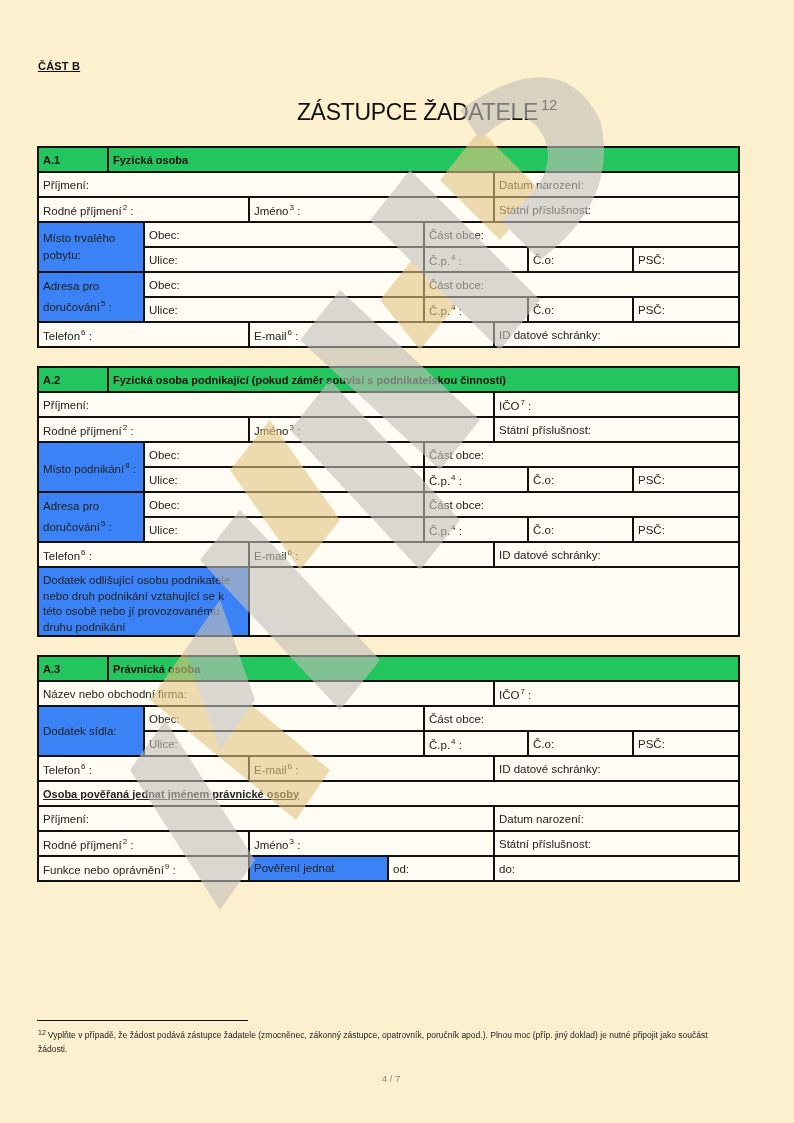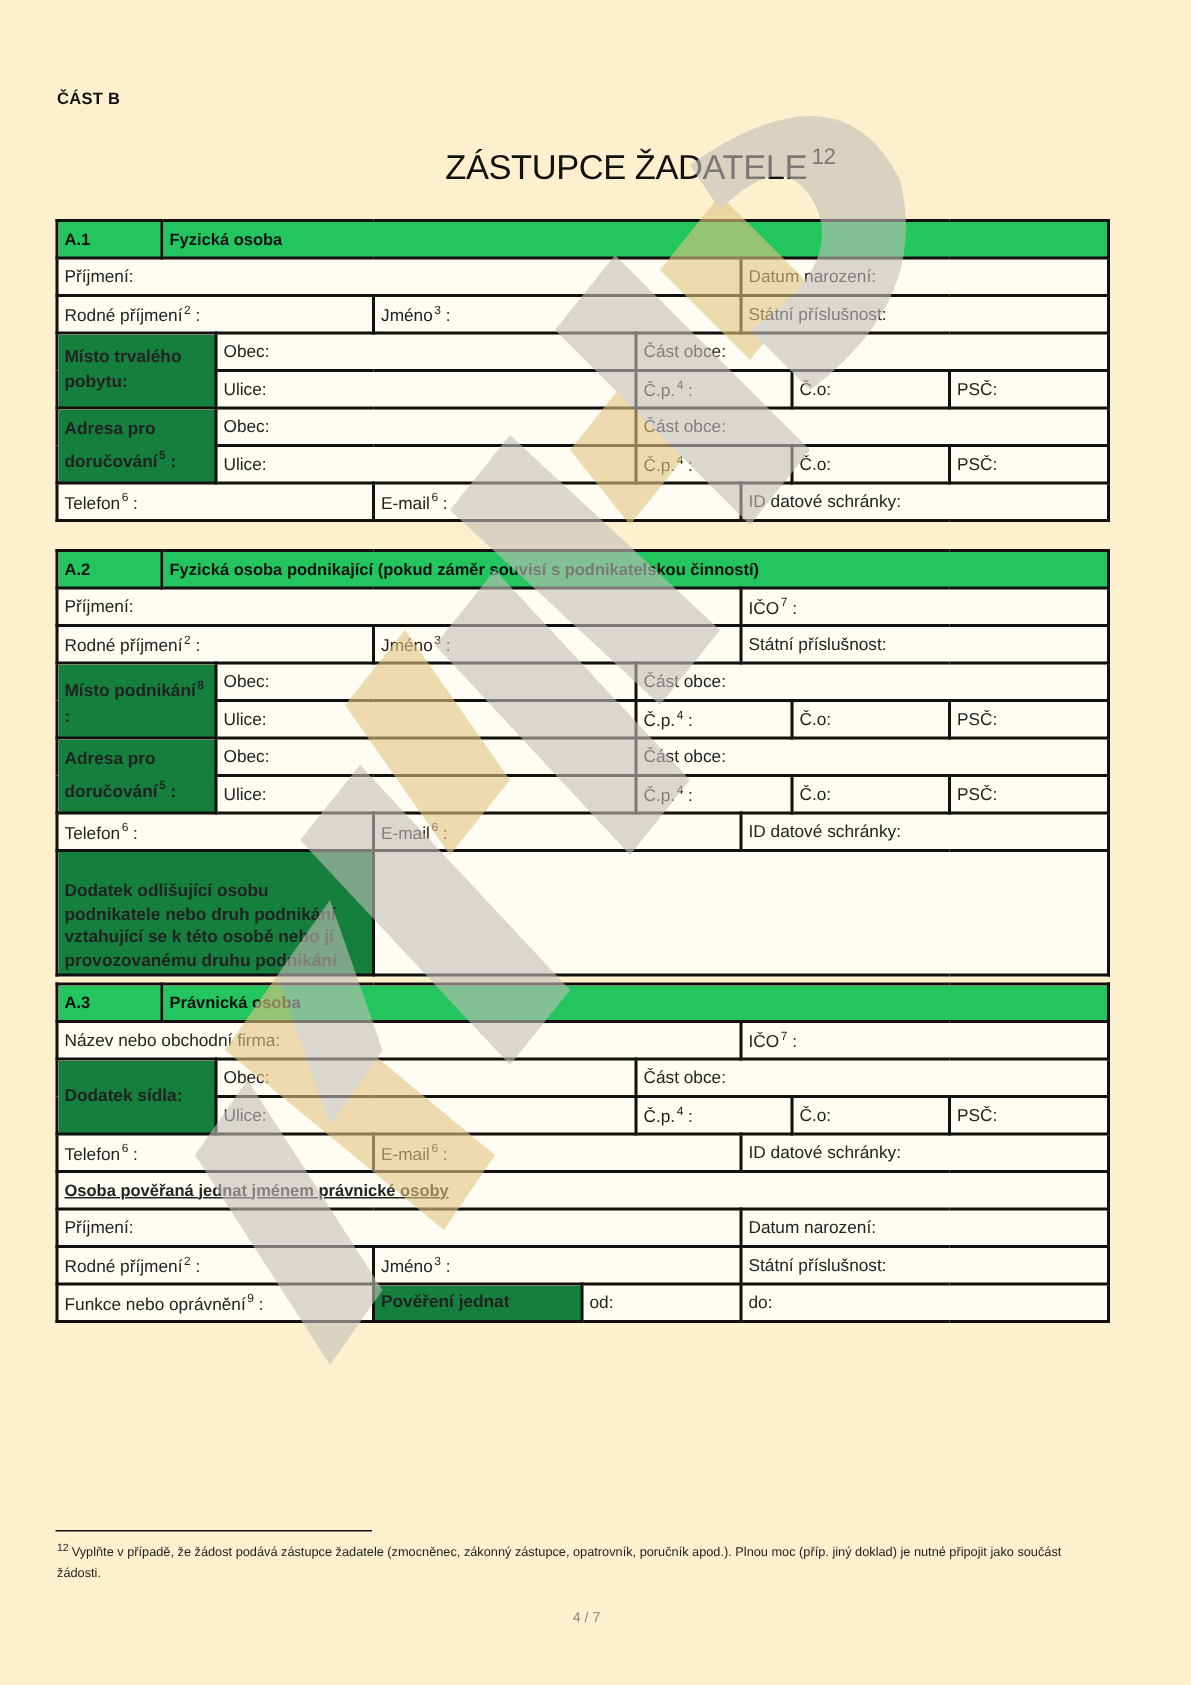--- a/index.html
+++ b/index.html
@@ -6,21 +6,21 @@
   html, body { width: 794px; height: 1123px; }
   body {
     background: #fdf0cf;
     font-family: "Liberation Sans", sans-serif;
     color: #111;
     position: relative;
     overflow: hidden;
   }
   .part-label {
     position: absolute; left: 38px; top: 60px;
-    font-size: 11px; font-weight: bold; letter-spacing: 0.2px;
+    font-size: 11px; font-weight: bold; letter-spacing: 0.2px; text-decoration: underline;
   }
   .page-title {
     position: absolute; left: 0; right: 0; top: 96px;
     text-align: center; font-size: 23px; font-weight: normal;
     letter-spacing: -0.3px; padding-left: 60px;
   }
   .page-title sup { font-size: 15px; vertical-align: 10px; margin-left: 3px; }
 
   .watermark {
     position: absolute; left: 0; top: 0; width: 794px; height: 1123px;
@@ -34,22 +34,22 @@
   }
   table.form td {
     border: 2px solid #111;
     height: 25px; padding: 0 4px;
     background: #fffcf3;
     vertical-align: middle;
     white-space: nowrap; overflow: hidden;
     color: #222;
   }
   table.form td.hdr { background: #22c55e; font-weight: bold; font-size: 11px; color: #111; }
-  table.form td.lbl { background: #15803d; white-space: normal; line-height: 17px; font-weight: bold; }
-  table.form td.wrap { white-space: normal; line-height: 15.5px; padding-top: 19px; vertical-align: top; margin-left: 32px; }
+  table.form td.lbl { background: #3b82f6; white-space: normal; line-height: 17px; }
+  table.form td.wrap { white-space: normal; line-height: 15.5px; padding-top: 5px; vertical-align: top; margin-left: 32px; }
   table.form td.subhdr { font-weight: bold; font-size: 11px; background: #fffcf3; text-decoration: underline; }
   table.form sup { font-size: 8px; vertical-align: 5px; margin-left: 1px; }
 
   #t1 { top: 146px; }
   #t2 { top: 366px; }
   #t3 { top: 655px; }
 
   .fn-rule { position: absolute; left: 37px; top: 1020px; width: 211px; border-top: 1.5px solid #111; }
   .footnote {
     position: absolute; left: 38px; top: 1026px; width: 700px;

